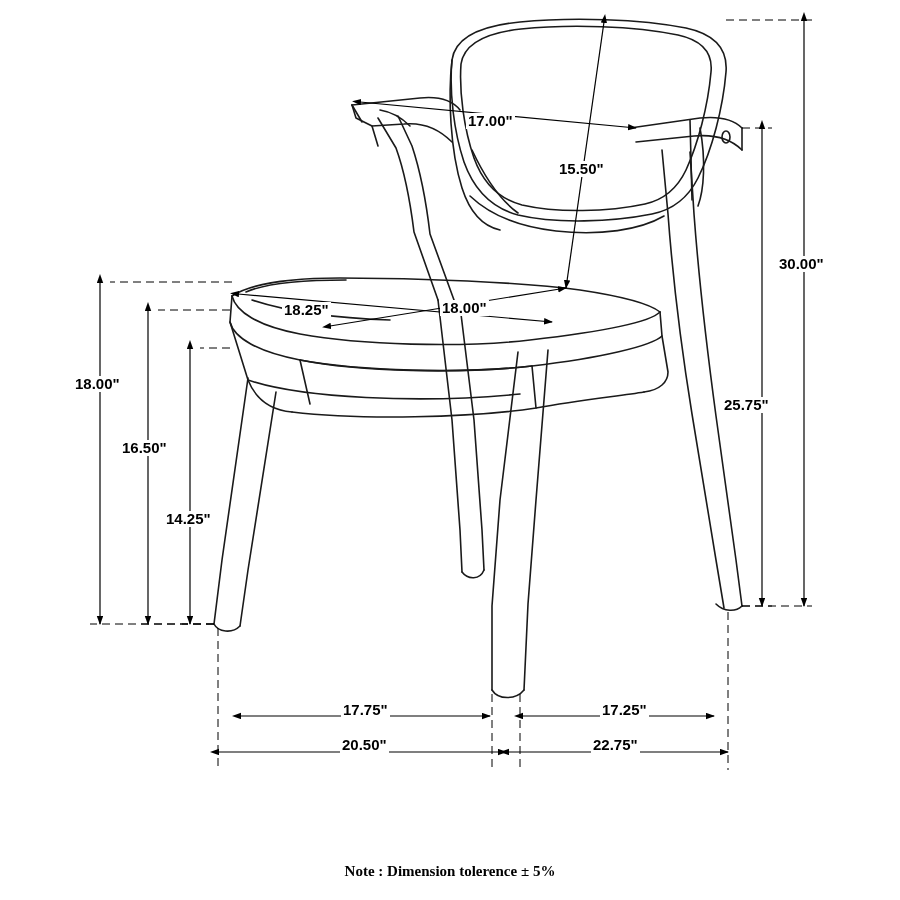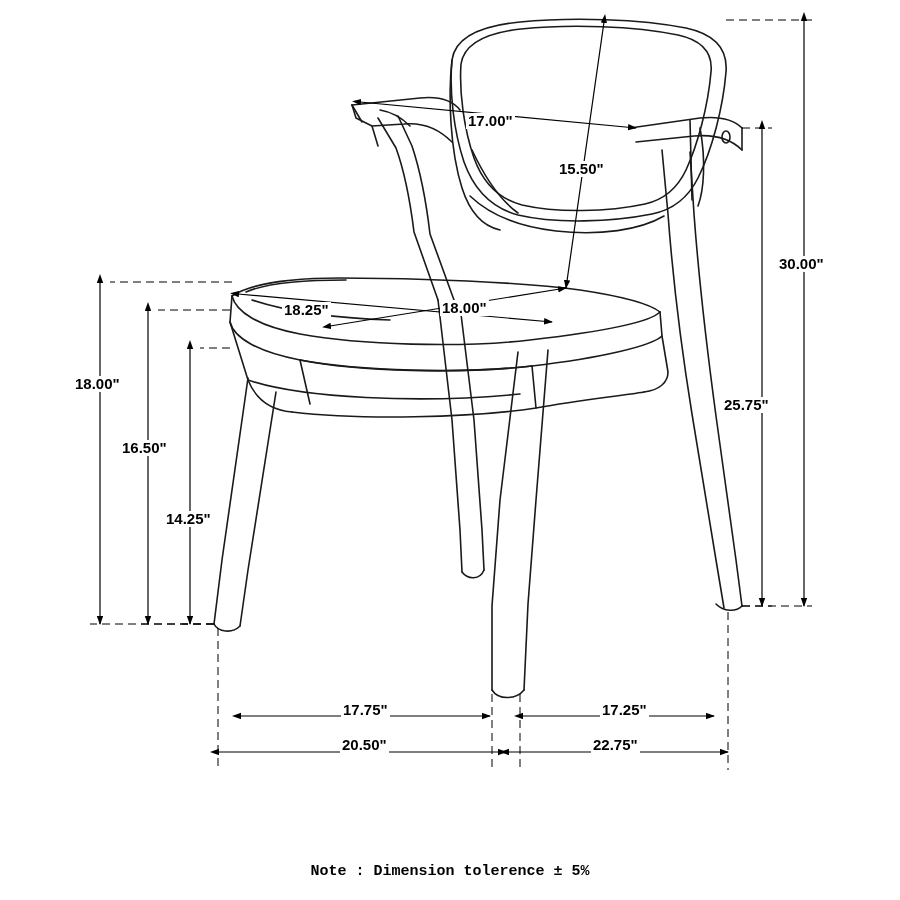--- a/index.html
+++ b/index.html
@@ -35,21 +35,21 @@
     white-space: nowrap;
     background: #ffffff;
     padding: 0 2px;
     line-height: 16px;
   }
   .note {
     position: absolute;
     left: 0;
     width: 900px;
     text-align: center;
-    font-family: Liberation Mono, monospace;
+    font-family: Liberation Serif, serif;
     font-size: 15px;
     font-weight: bold;
     color: #000000;
   }
 </style>
 </head>
 <body>
 
 <div id="stage">
 

